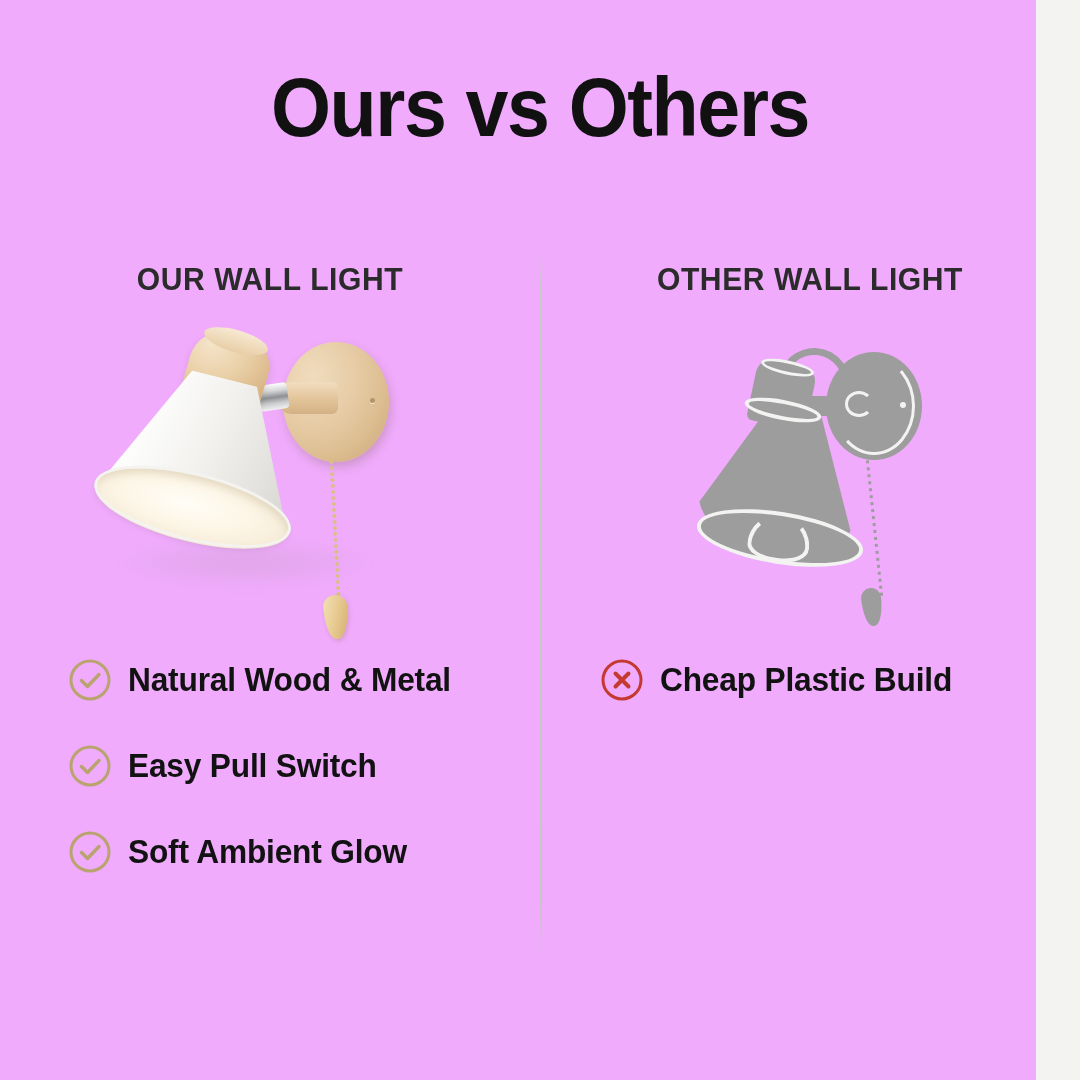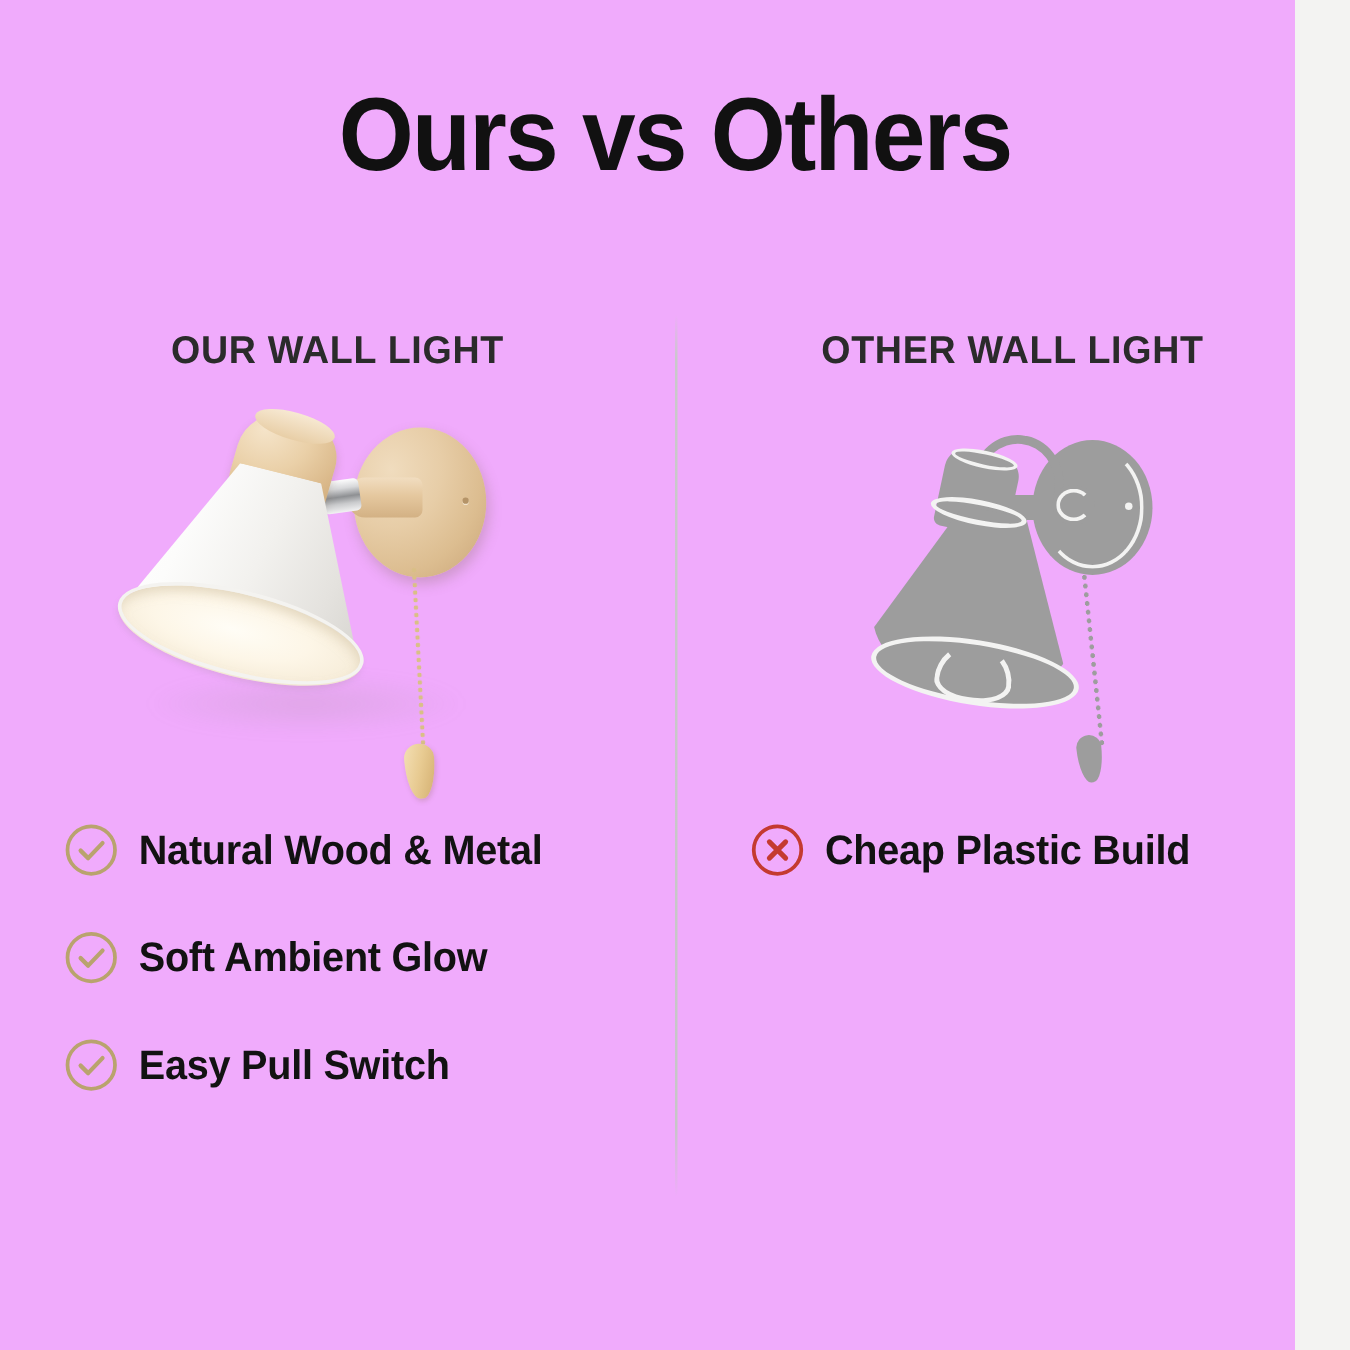--- a/index.html
+++ b/index.html
@@ -371,21 +371,21 @@
     border-radius: 50% 50% 46% 46% / 26% 26% 74% 74%;
     background: #9d9d9d;
     transform: rotate(-6deg);
   }
 
   
   .list {
     position: absolute;
     top: 654px;
   }
-  .list.left  { left: 51px;  width: 470px; }
+  .list.left  { left: 68px;  width: 470px; }
   .list.right { left: 600px; width: 460px; }
 
   .row {
     display: flex;
     align-items: center;
     height: 52px;
     margin-bottom: 34px;
   }
   .row:last-child { margin-bottom: 0; }
 
@@ -463,31 +463,31 @@
       <span class="row-label">Natural Wood &amp; Metal</span>
     </div>
 
     <div class="row">
       <span class="icon">
         <svg viewBox="0 0 44 44" xmlns="http://www.w3.org/2000/svg">
           <circle cx="22" cy="22" r="19" fill="none" stroke="#b9a36e" stroke-width="3"></circle>
           <path d="M13.5 22.5 L19.5 28.5 L31 16.5" fill="none" stroke="#b9a36e" stroke-width="3.4" stroke-linecap="round" stroke-linejoin="round"></path>
         </svg>
       </span>
-      <span class="row-label">Soft Ambient Glow</span>
+      <span class="row-label">Easy Pull Switch</span>
     </div>
 
     <div class="row">
       <span class="icon">
         <svg viewBox="0 0 44 44" xmlns="http://www.w3.org/2000/svg">
           <circle cx="22" cy="22" r="19" fill="none" stroke="#b9a36e" stroke-width="3"></circle>
           <path d="M13.5 22.5 L19.5 28.5 L31 16.5" fill="none" stroke="#b9a36e" stroke-width="3.4" stroke-linecap="round" stroke-linejoin="round"></path>
         </svg>
       </span>
-      <span class="row-label">Easy Pull Switch</span>
+      <span class="row-label">Soft Ambient Glow</span>
     </div>
 
   </div>
 
   <div class="list right">
 
     <div class="row">
       <span class="icon">
         <svg viewBox="0 0 44 44" xmlns="http://www.w3.org/2000/svg">
           <circle cx="22" cy="22" r="19" fill="none" stroke="#c43a30" stroke-width="3"></circle>

